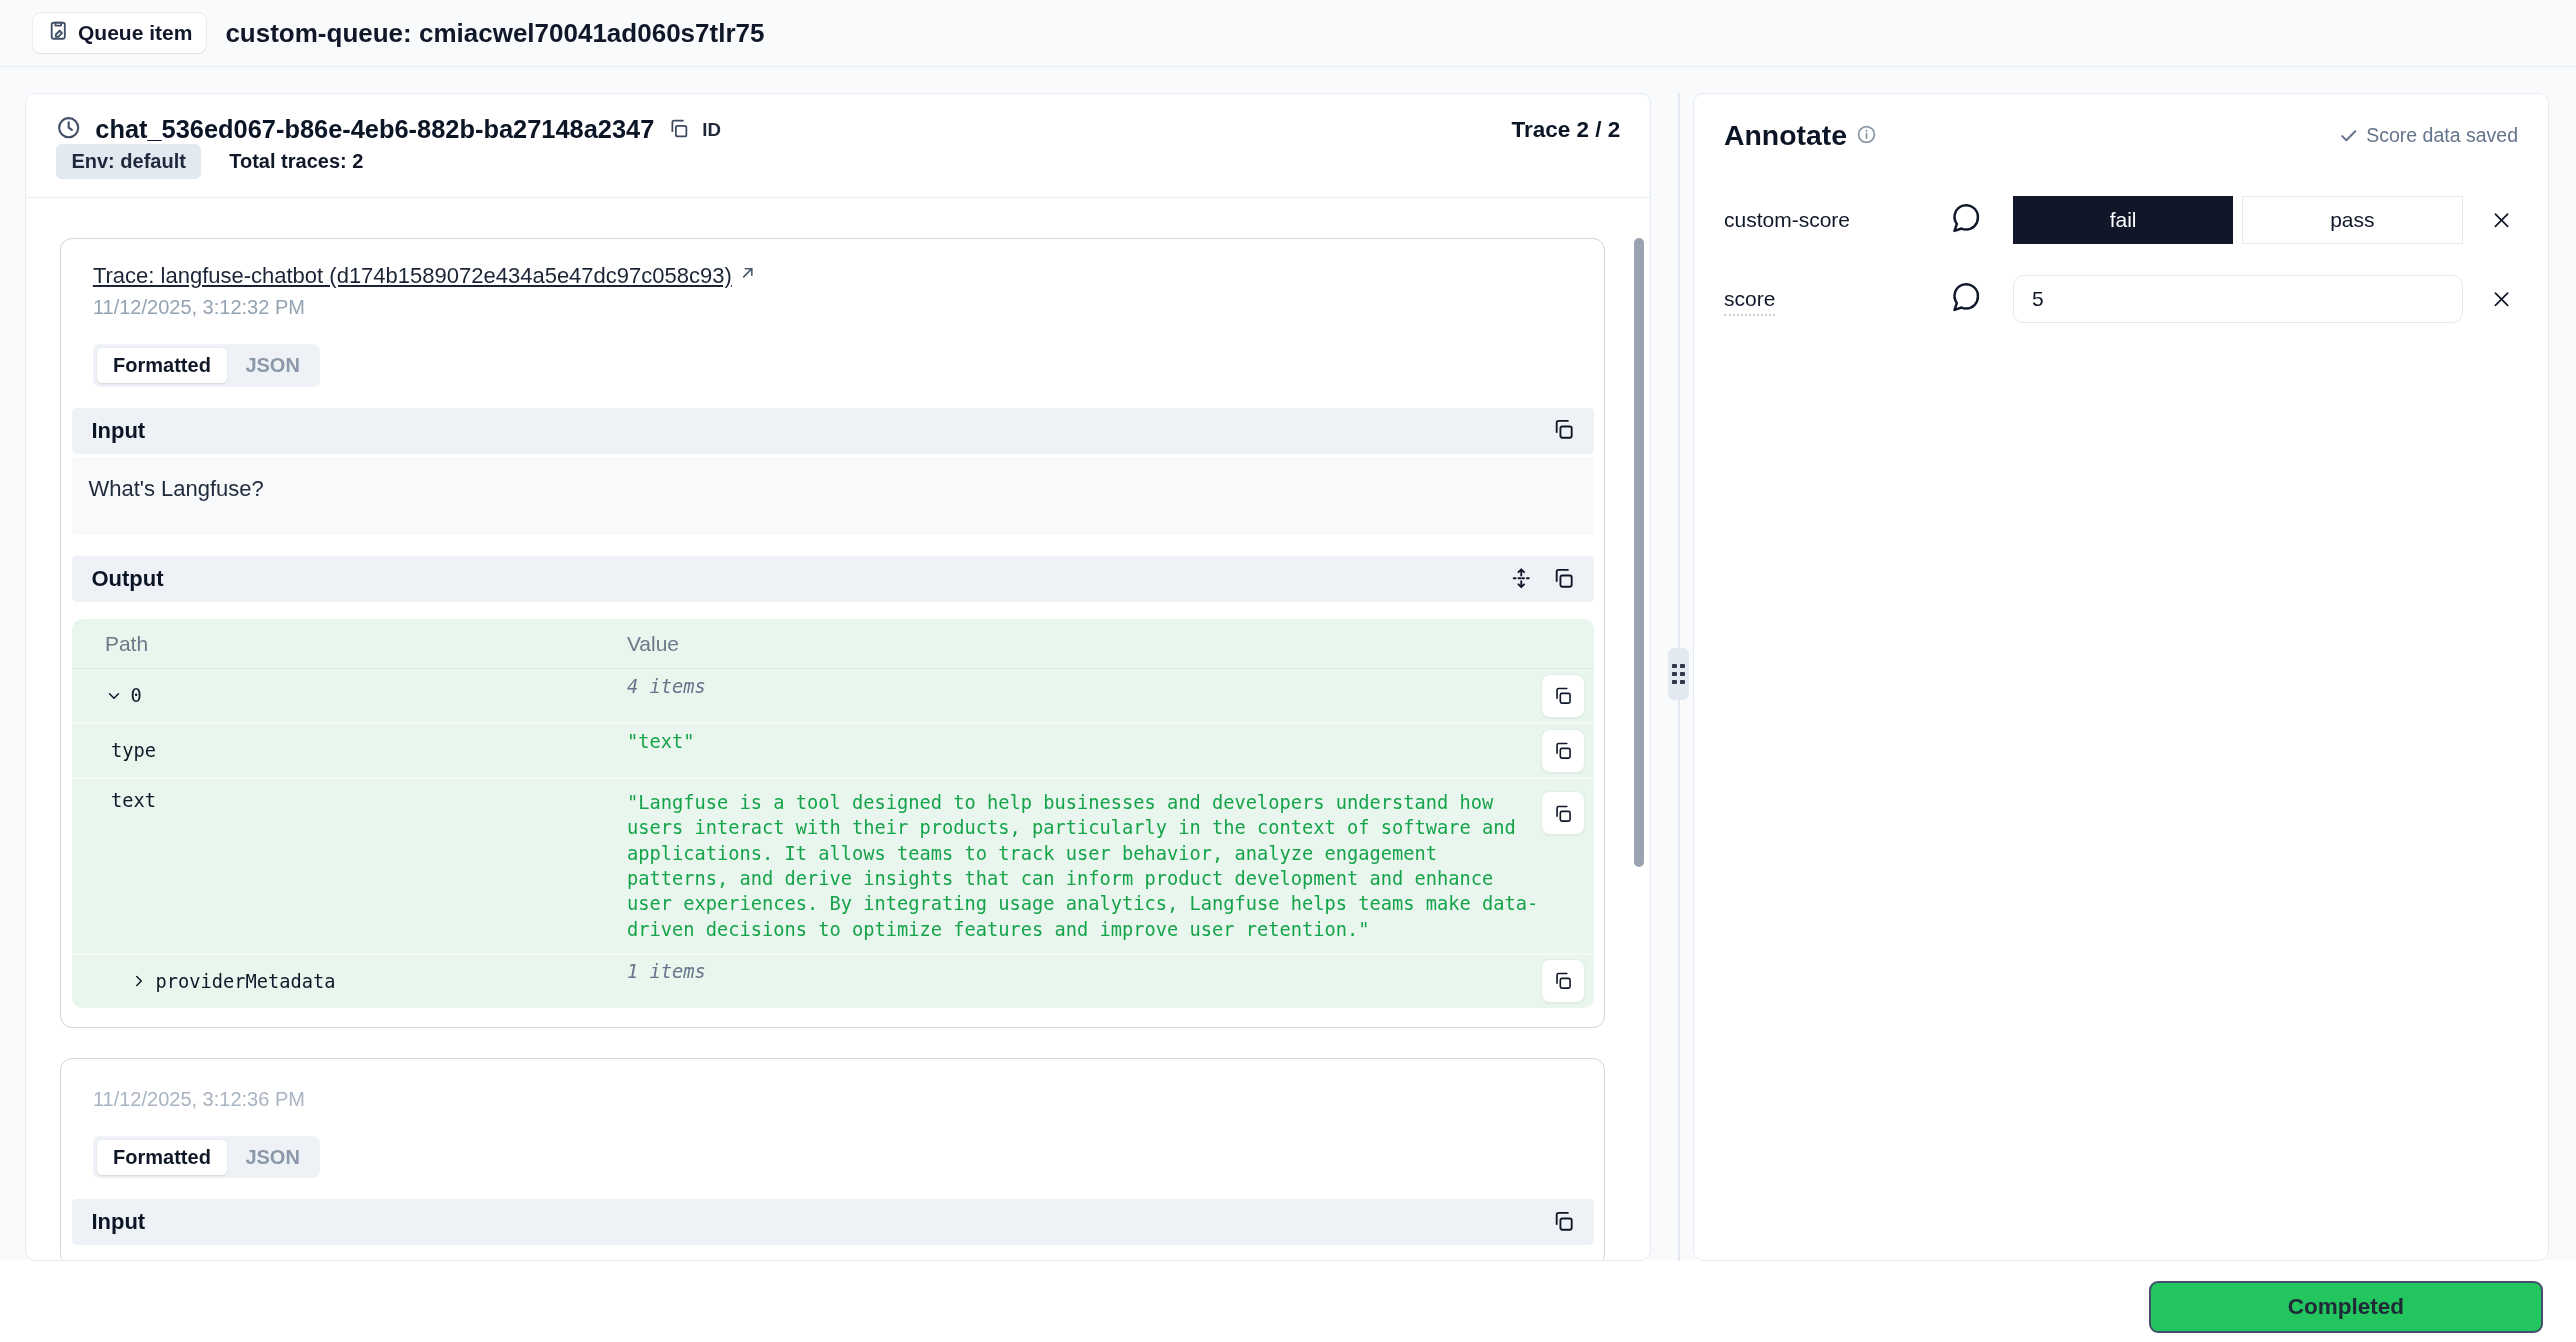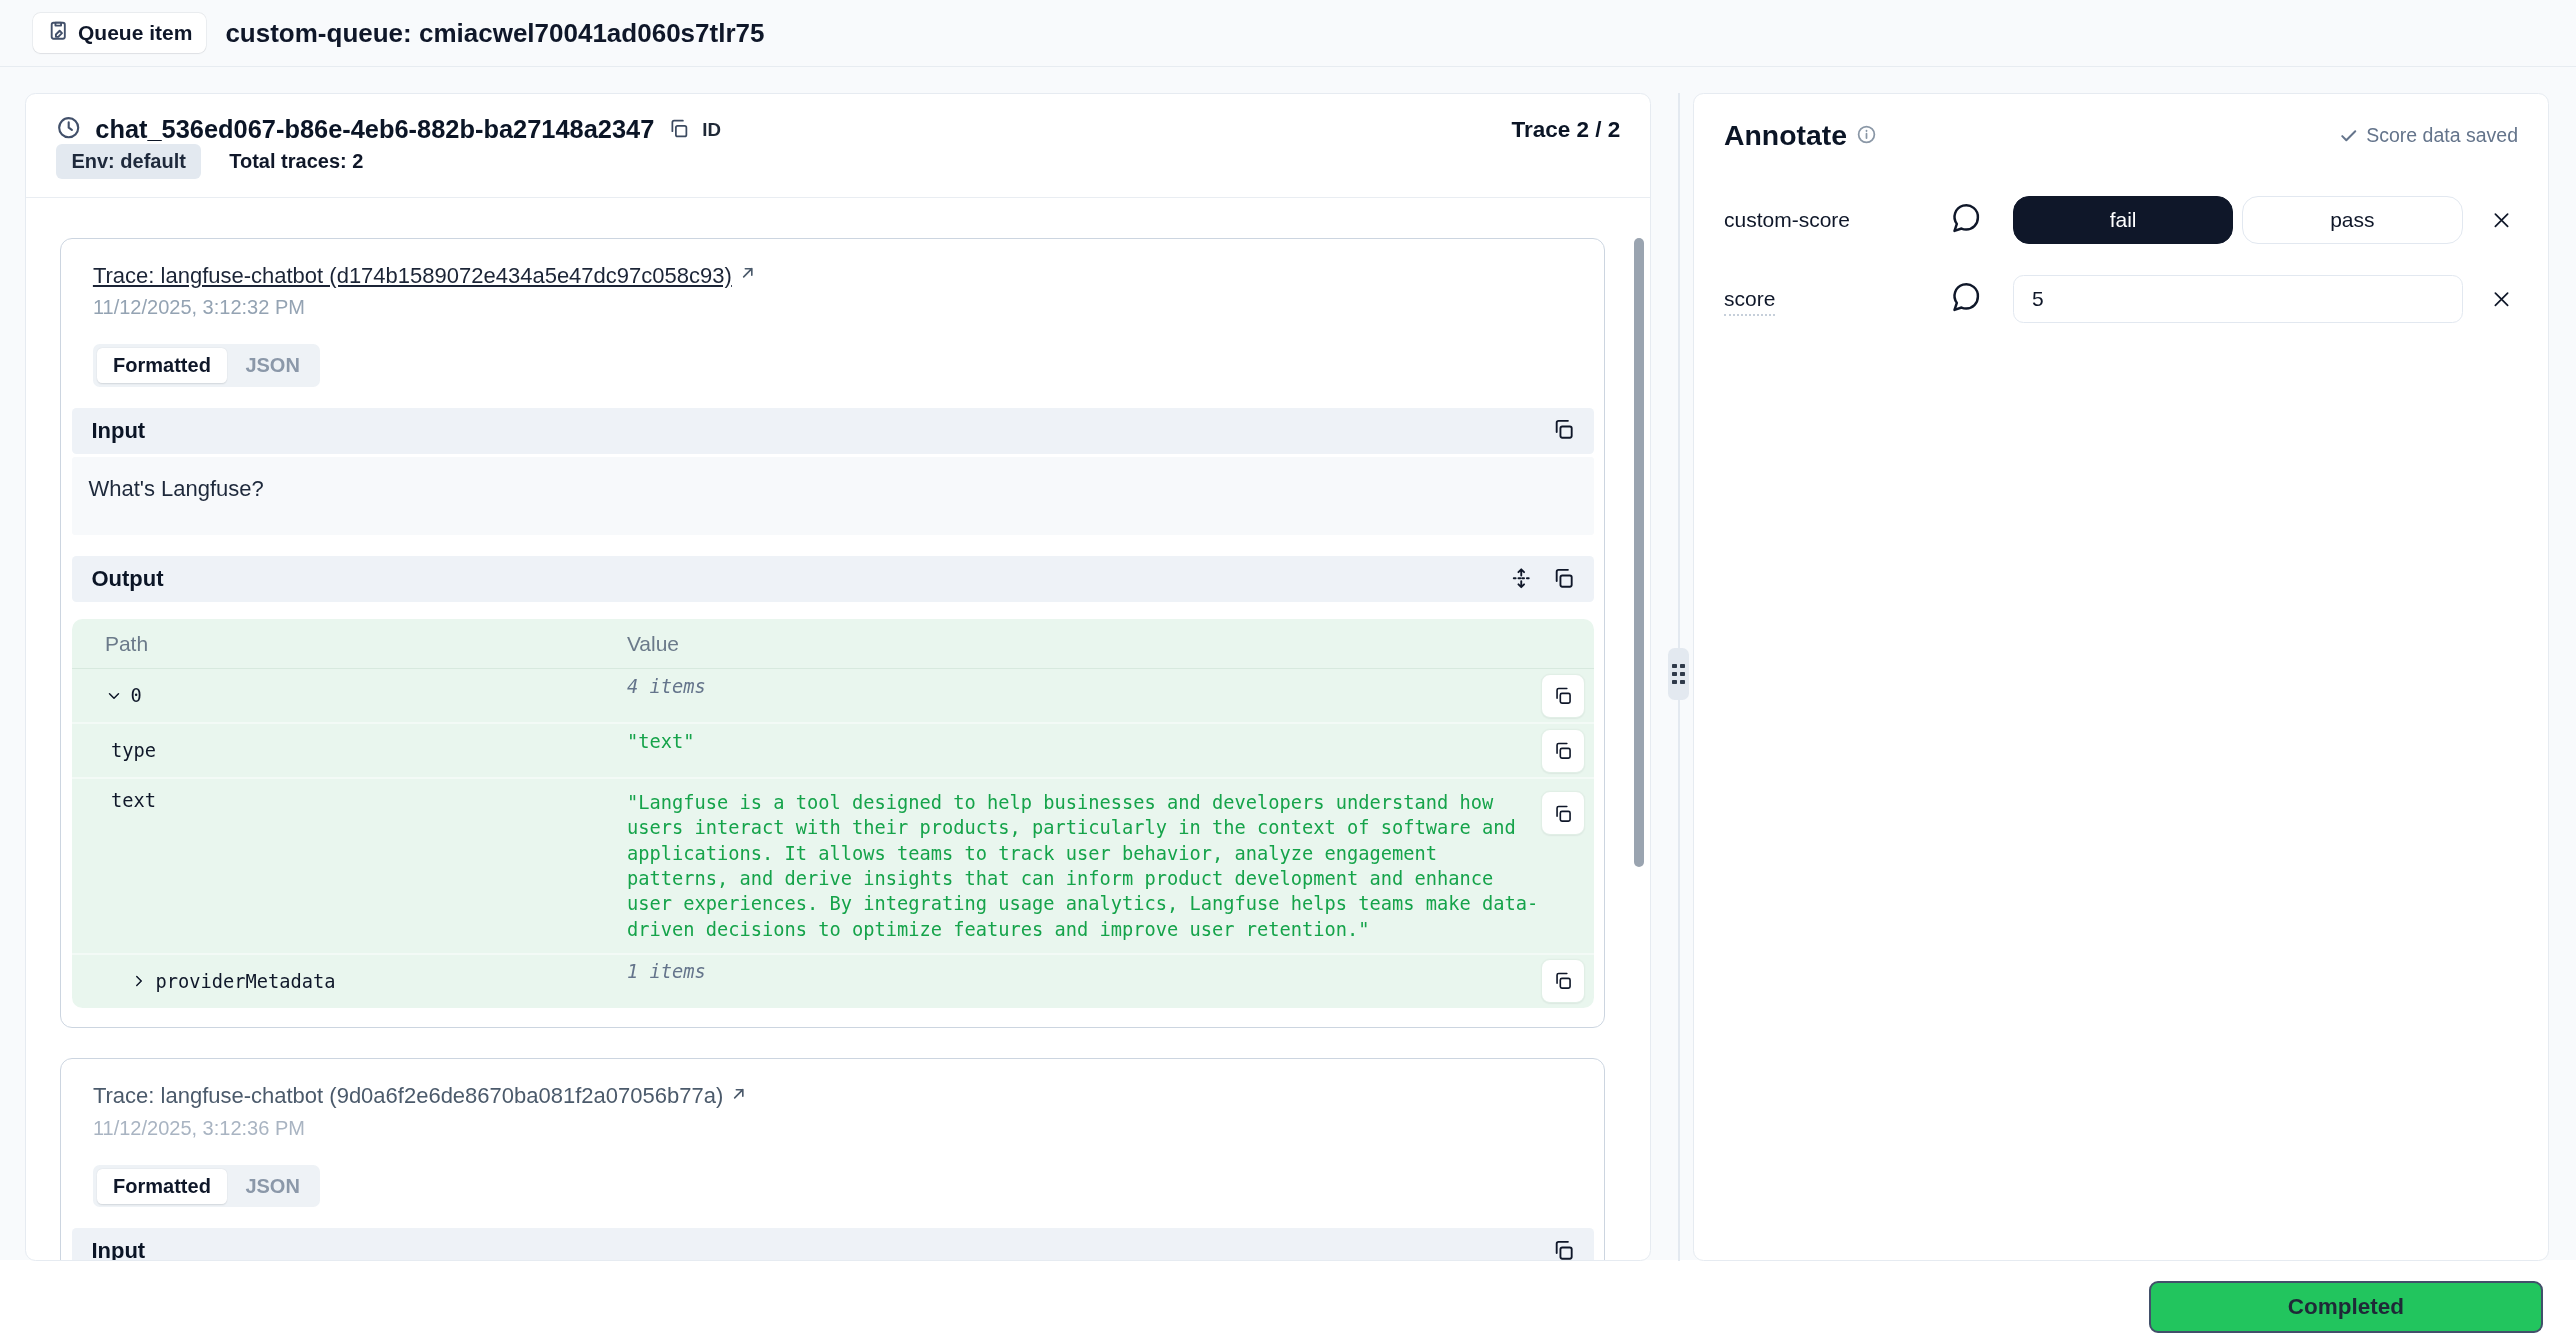--- a/index.html
+++ b/index.html
@@ -114,21 +114,21 @@
   .annotate-title{font-size:28.4px;font-weight:700;color:#0b1526;}
   .info-ic{width:21px;height:21px;stroke:#8a97a6;margin-left:9px;}
   .saved-status{margin-left:auto;display:flex;align-items:center;gap:7.5px;font-size:19.5px;color:#64748b;}
   .saved-status svg{width:19.5px;height:19.5px;stroke:#64748b;}
   .score-rows{margin-top:43px;display:flex;flex-direction:column;gap:30px;}
   .score-row{display:flex;align-items:center;min-height:49px;}
   .score-label{width:225px;font-size:21px;color:#0f1729;flex:none;}
   .score-label .dotted{border-bottom:2.2px dotted #c6cfda;padding-bottom:3.7px;}
   .bubble-ic{width:33px;height:33px;stroke:#0f1729;margin-right:31px;flex:none;cursor:pointer;}
   .score-controls{flex:1;display:flex;gap:9px;min-width:0;}
-  .opt-btn{flex:1;height:48px;border-radius:16px;font-size:21px;cursor:pointer;
+  .opt-btn{flex:1;height:48px;border-radius:0;font-size:21px;cursor:pointer;
     font-family:"Liberation Sans",sans-serif;}
   .opt-btn.selected{background:#0f1729;color:#ffffff;border:1.5px solid #0f1729;}
   .opt-btn.plain{background:#ffffff;color:#0f1729;border:1.5px solid #e2e8f0;}
   .score-input{flex:1;height:46px;border:1.5px solid #e2e8f0;border-radius:10.5px;padding:0 18px;
     font-size:21px;color:#0f1729;font-family:"Liberation Sans",sans-serif;min-width:0;}
   .x-btn{margin-left:22.5px;width:33px;height:33px;border:none;background:transparent;cursor:pointer;
     display:flex;align-items:center;justify-content:center;flex:none;}
   .x-btn svg{width:22.5px;height:22.5px;stroke:#0f1729;}
 
   
@@ -295,28 +295,20 @@
                   <rect x="9" y="9" width="12" height="12" rx="2"></rect>
                   <path d="M5 15V5a2 2 0 0 1 2-2h10"></path>
                 </svg>
             </span>
           </div>
         </div>
       </div>
     </div>
 
     <div class="trace-card">
-      <div class="trace-link-row">
-        <a class="trace-link secondary">Trace: langfuse-chatbot (9d0a6f2e6de8670ba081f2a07056b77a)</a>
-        <span>
-          <svg class="ext-ic" viewBox="0 0 24 24" fill="none" stroke="#4b5a6b" stroke-width="2" stroke-linecap="round" stroke-linejoin="round">
-            <path d="M7 17L17 7M9 7h8v8"></path>
-          </svg>
-        </span>
-      </div>
       <div class="trace-ts lighter">11/12/2025, 3:12:36 PM</div>
       <div class="fmt-tabs">
         <button class="fmt-tab active">Formatted</button>
         <button class="fmt-tab inactive">JSON</button>
       </div>
 
       <div class="strip">
         <span class="strip-label">Input</span>
         <span class="strip-icons">
           <span>

